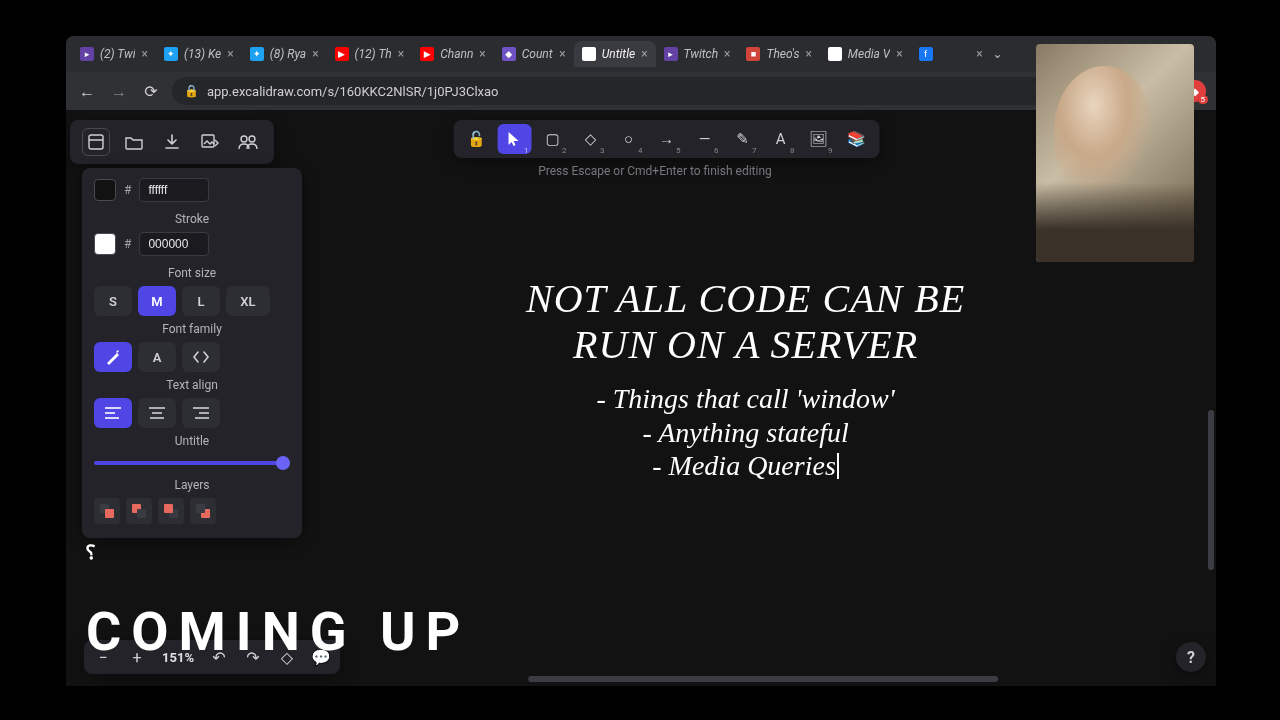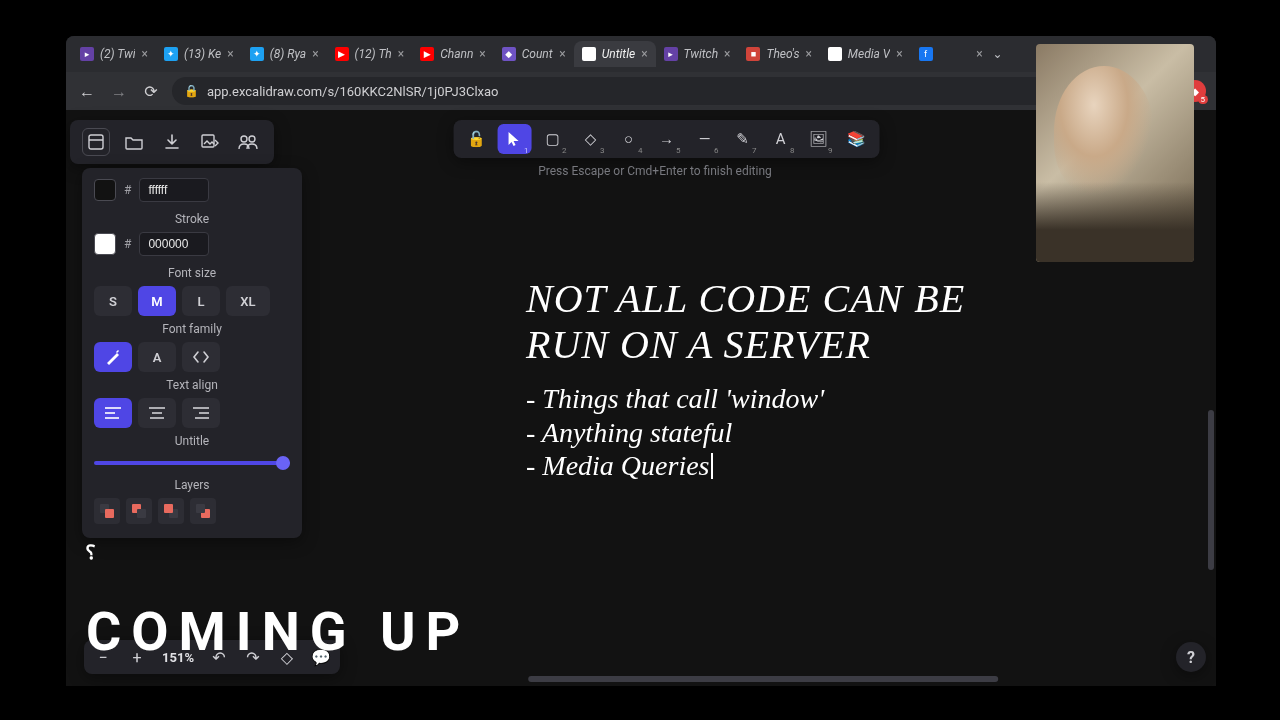--- a/index.html
+++ b/index.html
@@ -156,20 +156,21 @@
     display:flex; align-items:center; justify-content:center;
   }
   .layer-icon { width:14px; height:14px; position:relative;}
   .layer-icon .a { position:absolute; width:9px; height:9px; background:#e86a5e; border-radius:1px;}
   .layer-icon .b { position:absolute; width:9px; height:9px; background:#3a3a42; border-radius:1px;}
   
   .canvas-text {
     position:absolute;
     left: 460px; top: 166px;
     color: #fff;
+    text-align: center;
   }
   .ct-heading {
     font-family: "Comic Sans MS", "Marker Felt", cursive;
     font-size: 40px;
     line-height: 1.15;
     font-style: italic;
     letter-spacing: 1px;
     font-weight:400;
     text-transform: uppercase;
   }

